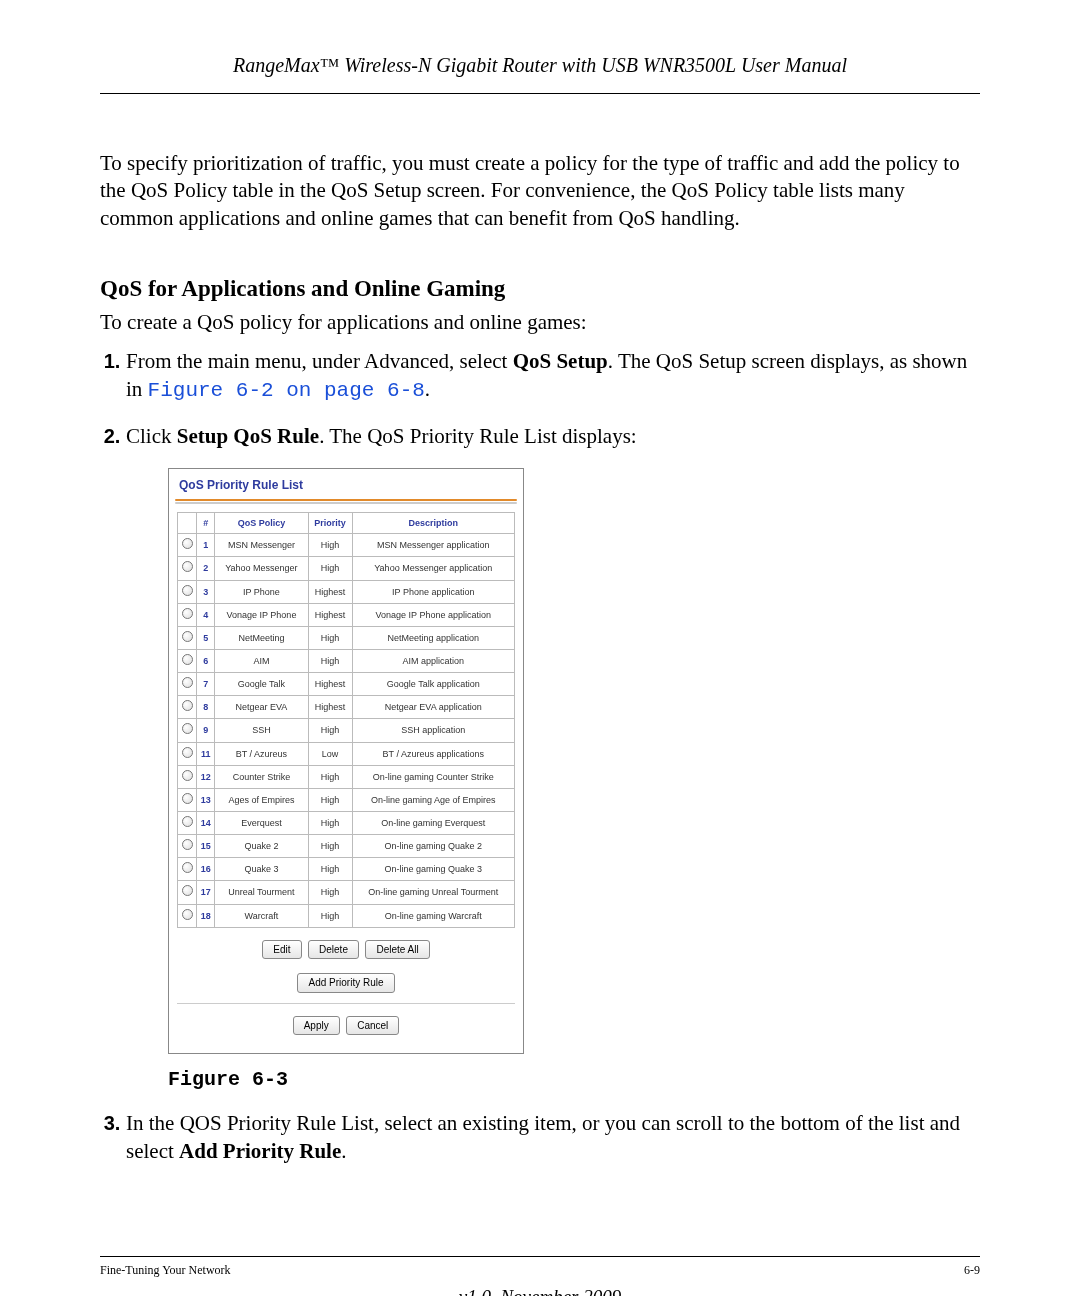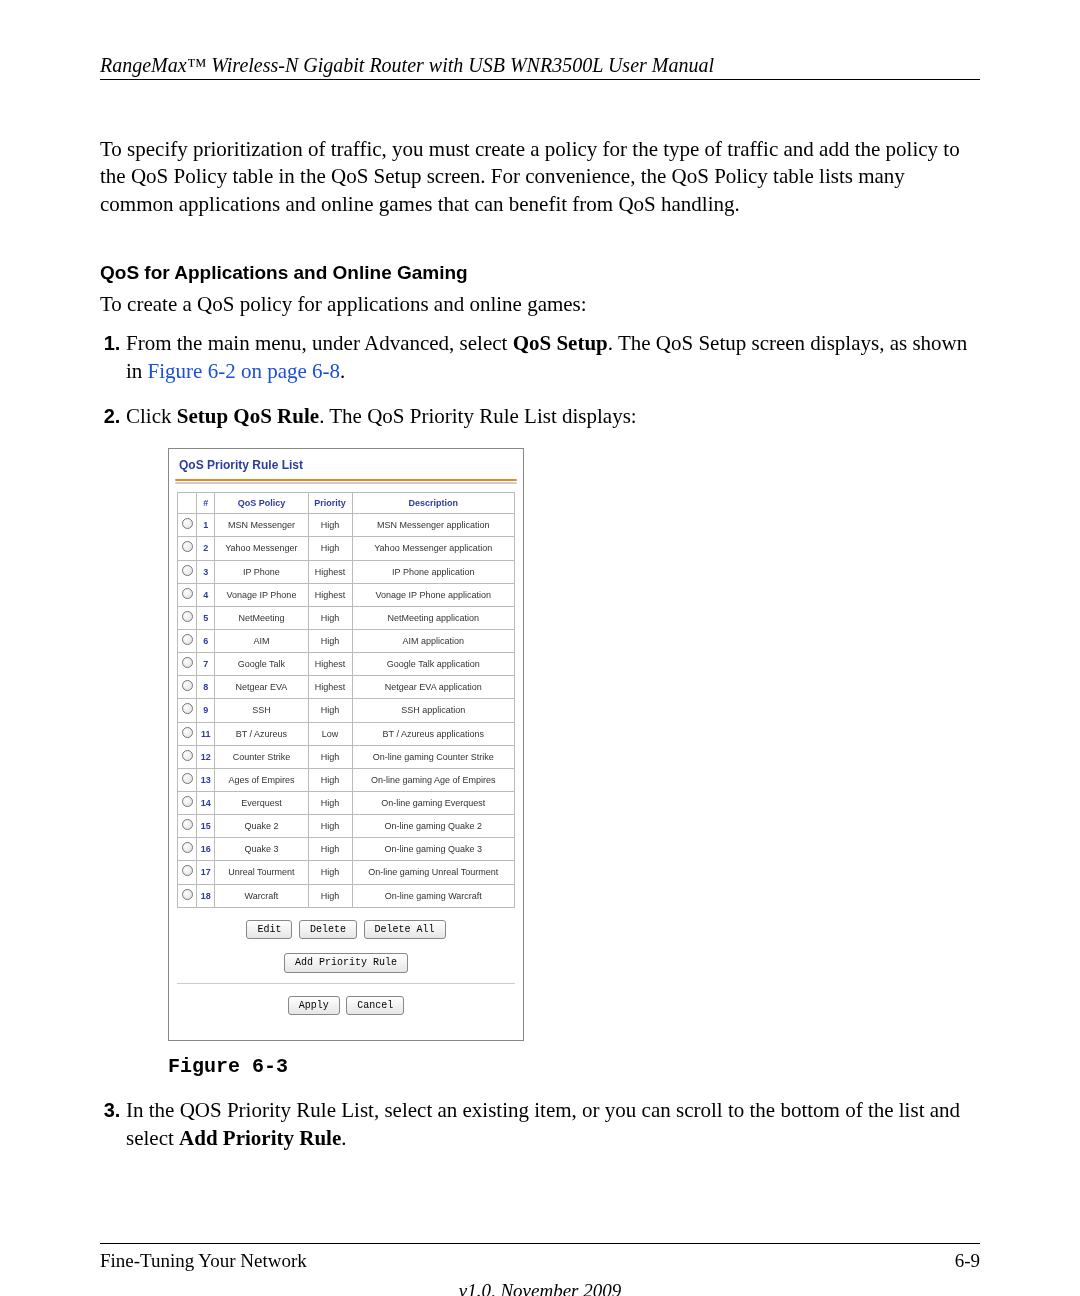--- a/index.html
+++ b/index.html
@@ -9,38 +9,38 @@
     background: #fff;
     color: #000;
     width: 1080px;
   }
   .page {
     padding: 54px 100px 40px 100px;
     box-sizing: border-box;
   }
   .top-header {
     font-style: italic;
-    text-align: left;
+    text-align: center;
     font-size: 20px;
-    margin-bottom: 2px;
+    margin-bottom: 16px;
   }
   .header-rule, .footer-rule {
     border: none;
     border-top: 1px solid #000;
     margin: 0;
   }
   .intro {
     font-size: 21px;
     line-height: 1.3;
     margin-top: 56px;
   }
   .subheading {
-    font-family: Liberation Sans, sans-serif;
-    font-weight: bold;
-    font-size: 19px;
+    font-family: Liberation Serif, serif;
+    font-weight: bold;
+    font-size: 23px;
     margin-top: 44px;
     margin-bottom: 8px;
   }
   .lead {
     font-size: 21px;
     margin-top: 6px;
   }
   ol.steps {
     font-size: 20px;
     padding-left: 26px;
@@ -53,34 +53,35 @@
   }
   ol.steps > li > span {
     font-family: "Times New Roman", Times, serif;
     font-size: 21px;
   }
   ol.steps > li.bold-marker::marker {
     font-weight: bold;
   }
   .link {
     color: #1a4fd8;
+    font-family: Liberation Mono, monospace;
   }
   .bold { font-weight: bold; }
 
   .figure-wrap {
     margin: 18px 0 8px 42px;
   }
   .qos-panel {
     border: 1px solid #888;
     width: 354px;
     background: #fff;
     font-family: Arial, Helvetica, sans-serif;
     font-size: 9px;
     color: #333;
-    padding-bottom: 23px;
+    padding-bottom: 16px;
   }
   .qos-title {
     color: #2e3b9e;
     font-weight: bold;
     font-size: 12px;
     padding: 8px 10px 6px 10px;
   }
   .qos-hr1 {
     height: 2px;
     margin: 0 6px 1px 6px;
@@ -117,21 +118,21 @@
     border-radius: 50%;
     background: radial-gradient(circle at 35% 35%, #fff, #ddd);
   }
 
   .btn-row {
     text-align: center;
     margin-top: 10px;
   }
   .ui-btn {
     display: inline-block;
-    font-family: Liberation Mono, monospace;
+    font-family: Liberation Sans, sans-serif;
     font-size: 10px;
     border: 1px solid #888;
     background: linear-gradient(#fff,#e6e6e6);
     border-radius: 3px;
     padding: 2px 10px;
     margin: 2px 2px;
     color: #000;
     cursor: pointer;
   }
   .sep-line {
@@ -146,21 +147,21 @@
     font-size: 20px;
     margin-top: 12px;
   }
 
   .footer {
     margin-top: 90px;
   }
   .footer-row {
     display: flex;
     justify-content: space-between;
-    font-size: 19px;
+    font-size: 12px;
     margin-top: 6px;
   }
   .version {
     text-align: center;
     font-style: italic;
     font-size: 19px;
     margin-top: 8px;
   }
 </style>
 </head>

